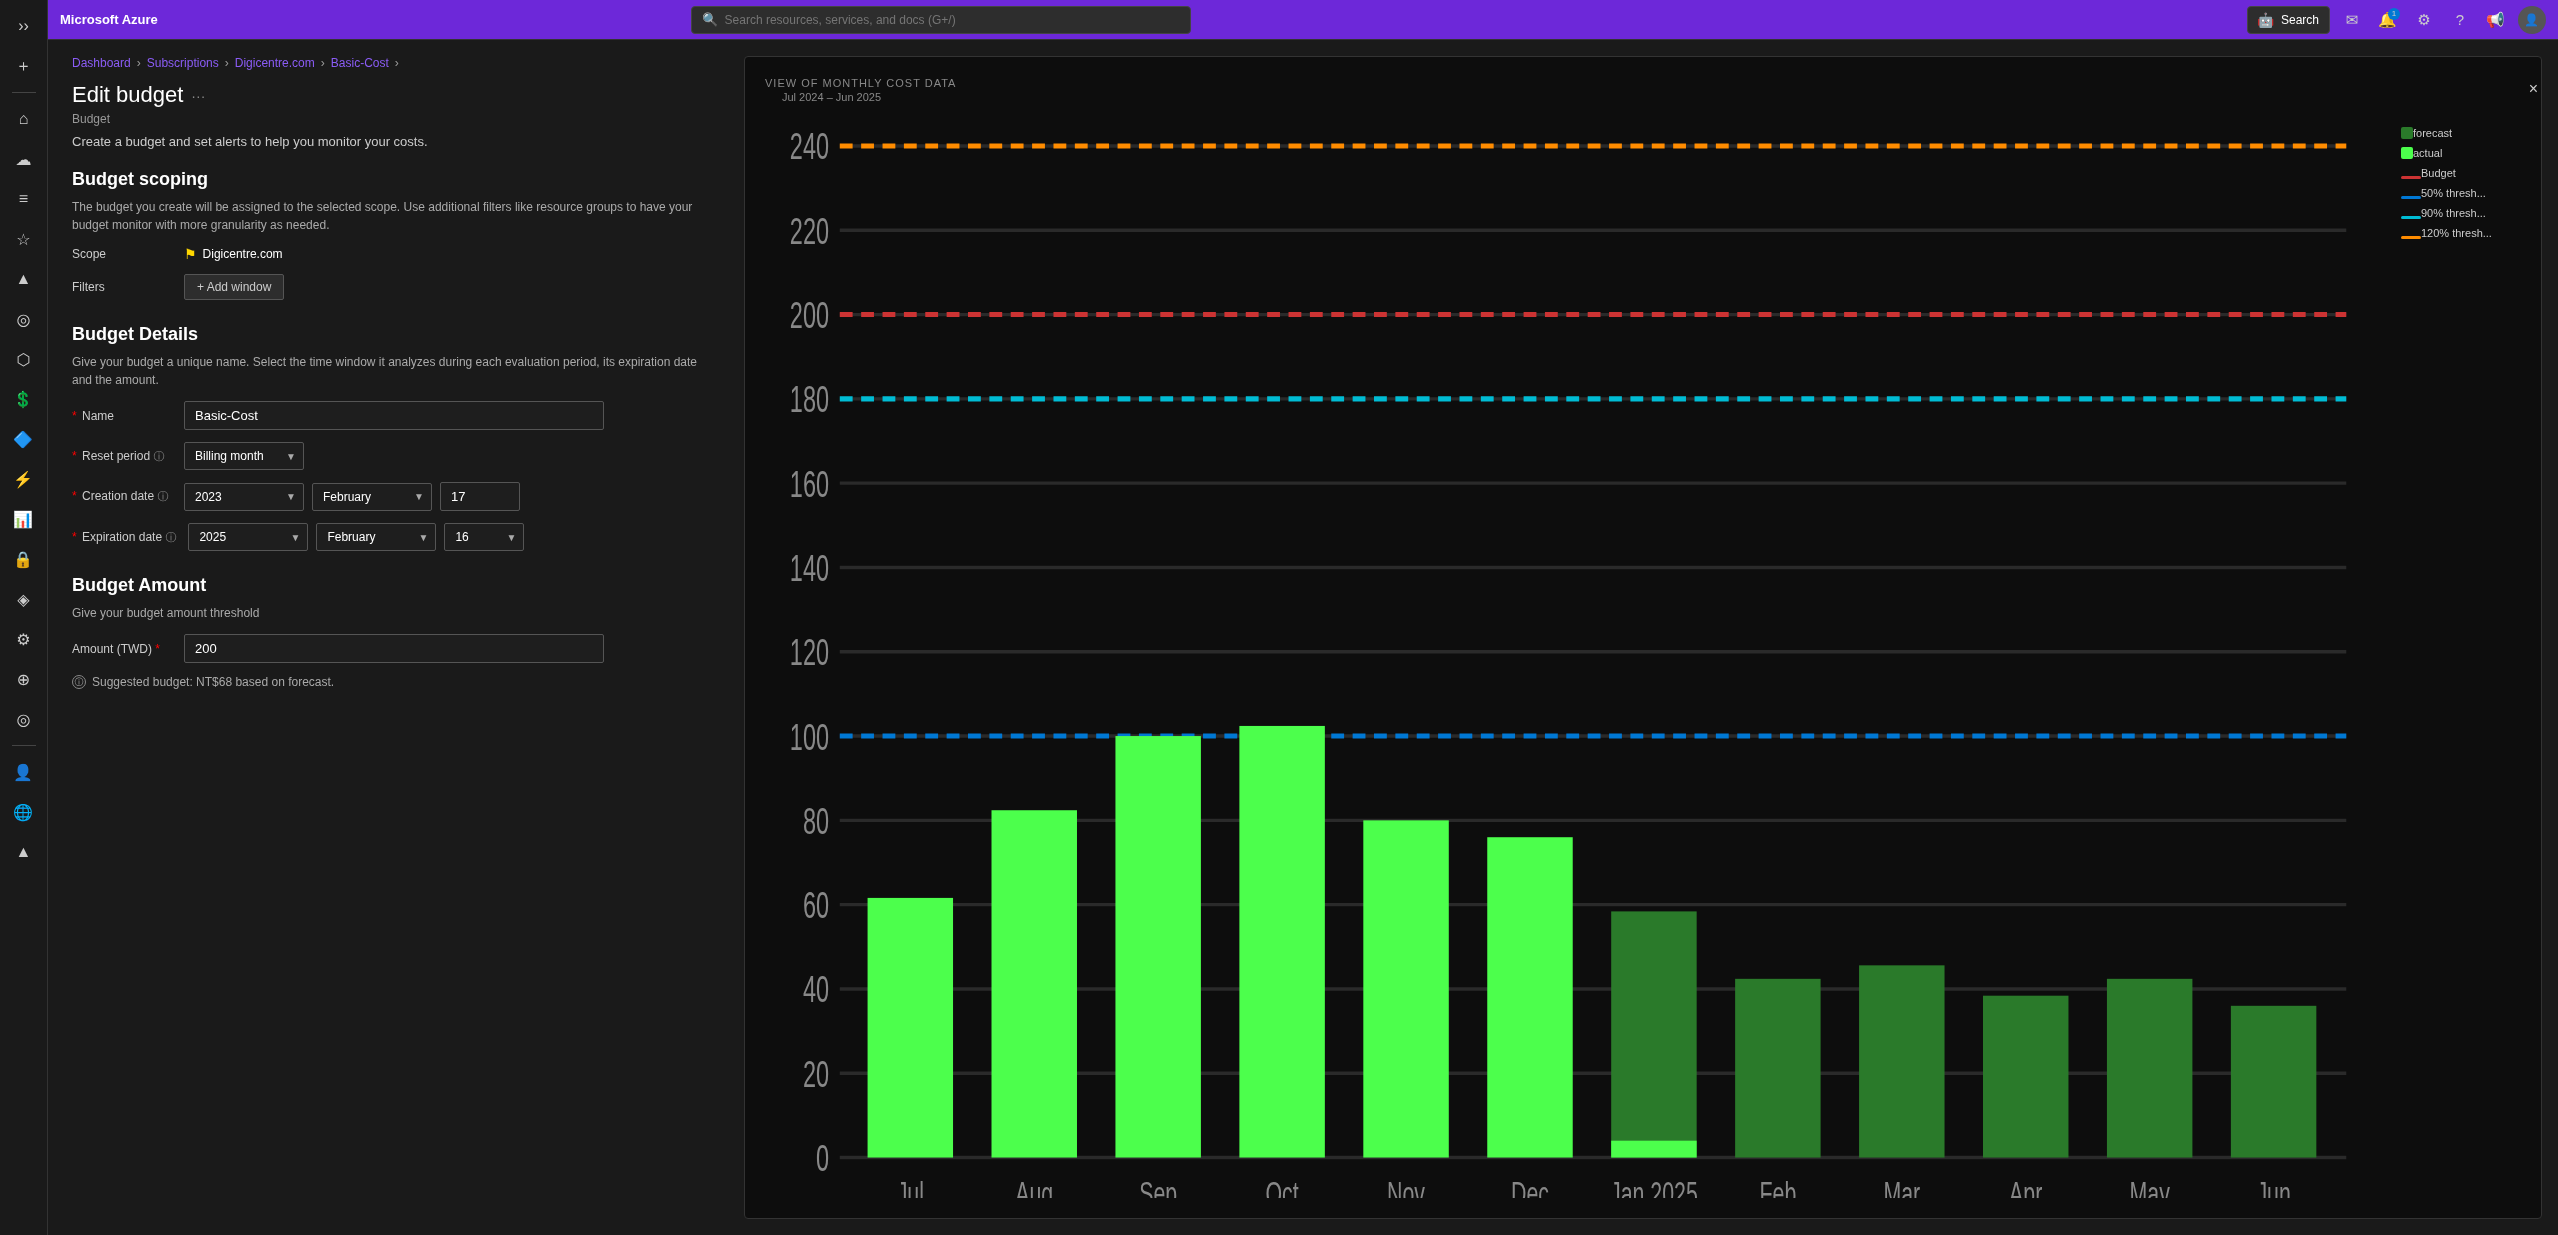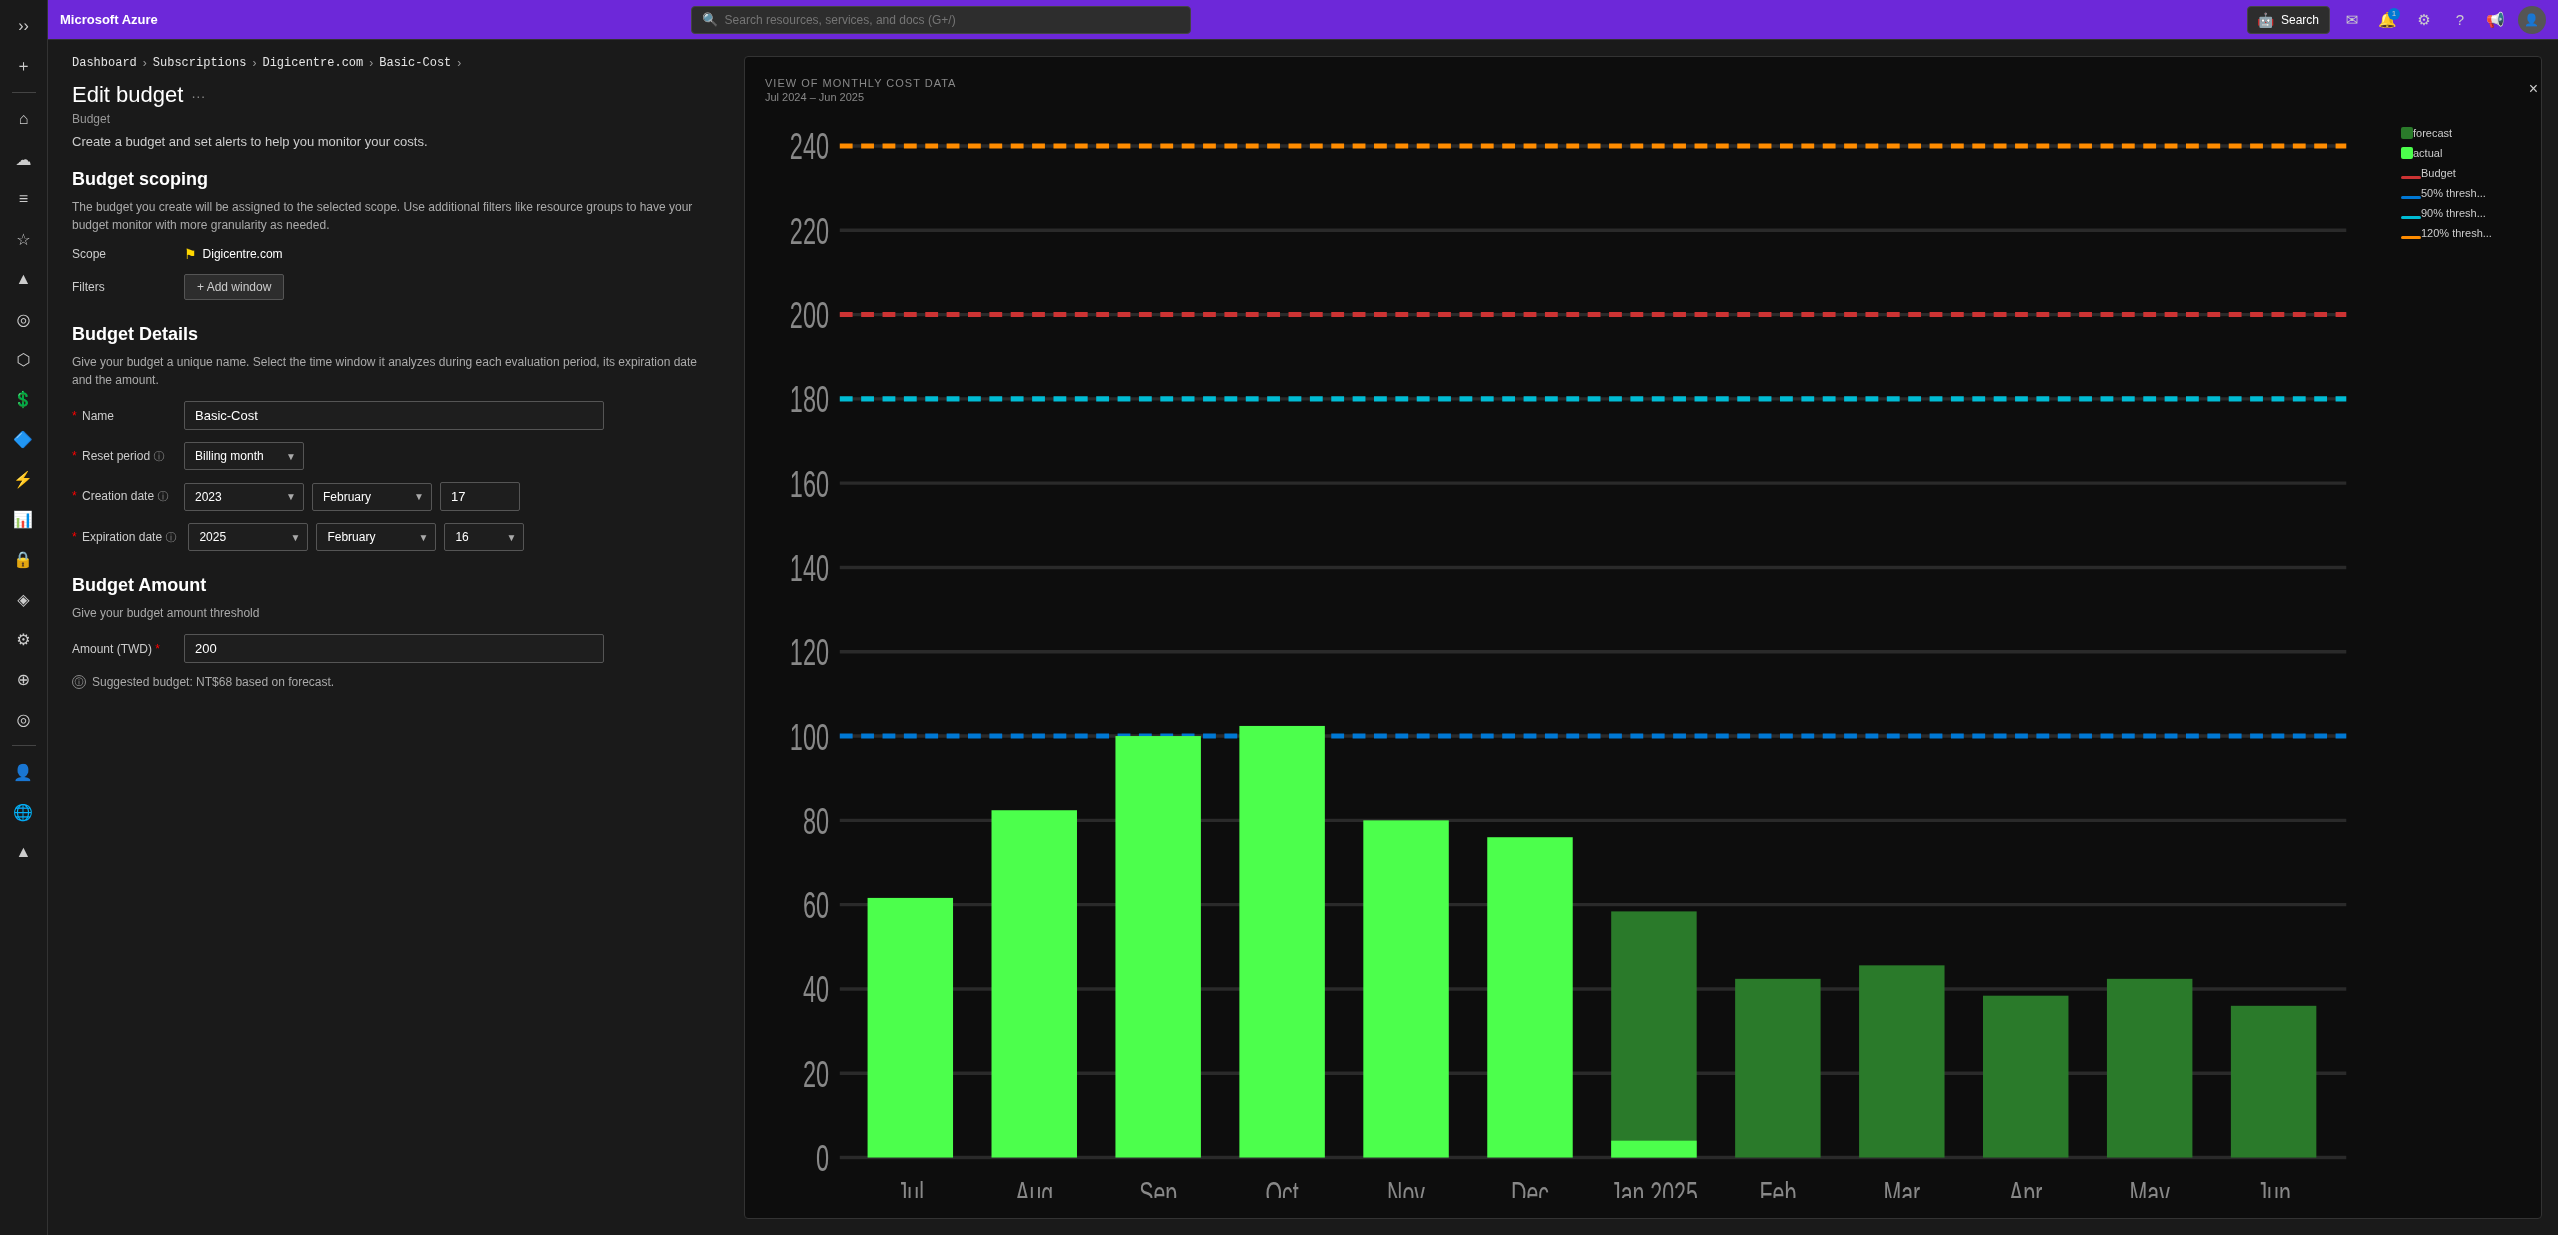--- a/index.html
+++ b/index.html
@@ -25,21 +25,21 @@
     .copilot-btn { background: #2d2d2d; border: 1px solid #444; border-radius: 4px; padding: 4px 10px; display: flex; align-items: center; gap: 6px; cursor: pointer; color: #fff; font-size: 12px; height: 28px; }
     .avatar { width: 28px; height: 28px; background: #555; border-radius: 50%; display: flex; align-items: center; justify-content: center; color: #ccc; font-size: 12px; cursor: pointer; }
 
     
     .content-area { flex: 1; display: flex; overflow: hidden; }
 
     
     .left-panel { width: 680px; overflow-y: auto; padding: 16px 24px; flex-shrink: 0; }
     .breadcrumb { display: flex; align-items: center; gap: 6px; font-size: 12px; color: #0078d4; margin-bottom: 12px; }
     .breadcrumb span { color: #999; }
-    .breadcrumb a { color: #e5e5e5; cursor: pointer; text-decoration: none; font-family: Liberation Mono, monospace; }
+    .breadcrumb a { color: #8b5cf6; cursor: pointer; text-decoration: none; }
 
     .page-title { font-size: 22px; font-weight: 300; color: #fff; margin-bottom: 2px; display: flex; align-items: center; gap: 8px; }
     .page-subtitle { font-size: 12px; color: #999; margin-bottom: 8px; }
     .page-description { font-size: 13px; color: #ccc; margin-bottom: 20px; }
 
     .section { margin-bottom: 24px; }
     .section-title { font-size: 18px; font-weight: 600; color: #fff; margin-bottom: 8px; }
     .section-desc { font-size: 12px; color: #aaa; margin-bottom: 12px; line-height: 1.5; }
 
     .form-row { display: flex; align-items: center; margin-bottom: 12px; gap: 12px; }
@@ -58,21 +58,21 @@
     .select-wrap select { appearance: none; background: #1e1e1e; border: 1px solid #555; color: #fff; padding: 6px 30px 6px 10px; font-size: 12px; border-radius: 2px; outline: none; cursor: pointer; min-width: 120px; }
     .select-chevron { position: absolute; right: 8px; pointer-events: none; color: #aaa; font-size: 10px; }
 
     .date-row { display: flex; align-items: center; gap: 8px; }
 
     
     .right-panel { flex: 1; padding: 16px; overflow: hidden; }
     .chart-container { background: #0d0d0d; border: 1px solid #333; border-radius: 4px; height: 100%; padding: 20px; display: flex; flex-direction: column; }
     .chart-header { margin-bottom: 16px; }
     .chart-view-label { font-size: 11px; color: #888; letter-spacing: 1px; text-transform: uppercase; }
-    .chart-date-range { font-size: 11px; color: #888; margin-top: 2px; }
+    .chart-date-range { font-size: 11px; color: #888; margin-top: 2px; margin-left: 17px; }
     .chart-stats { display: flex; gap: 40px; margin-bottom: 20px; }
     .stat { }
     .stat-label { font-size: 10px; color: #888; letter-spacing: 0.5px; text-transform: uppercase; margin-bottom: 4px; }
     .stat-value { font-size: 24px; font-weight: 600; color: #fff; }
 
     .chart-area { flex: 1; display: flex; gap: 12px; min-height: 0; }
     .chart-plot { flex: 1; position: relative; }
     .chart-legend { display: flex; flex-direction: column; gap: 8px; padding-top: 8px; min-width: 120px; }
     .legend-item { display: flex; align-items: flex-end; font-size: 11px; color: #ccc; }
     .legend-color { width: 12px; height: 12px; border-radius: 2px; flex-shrink: 0; }

